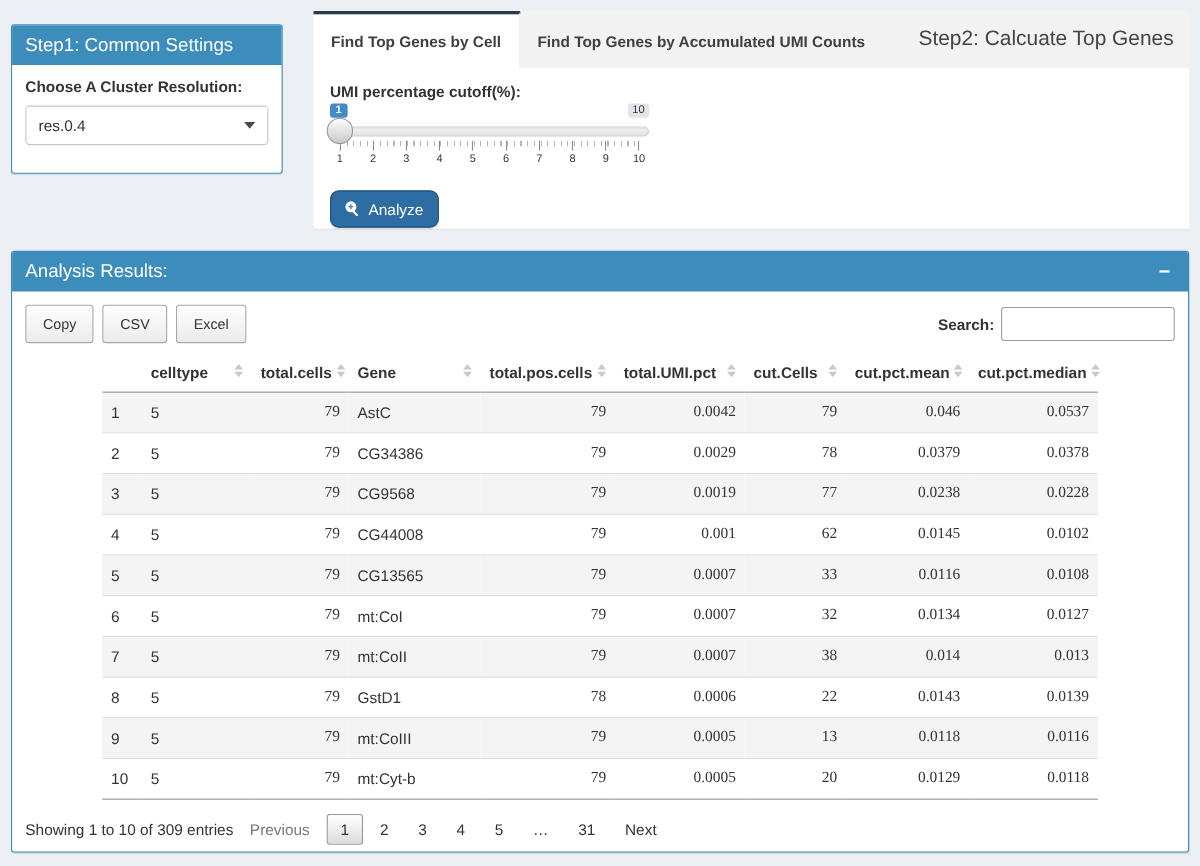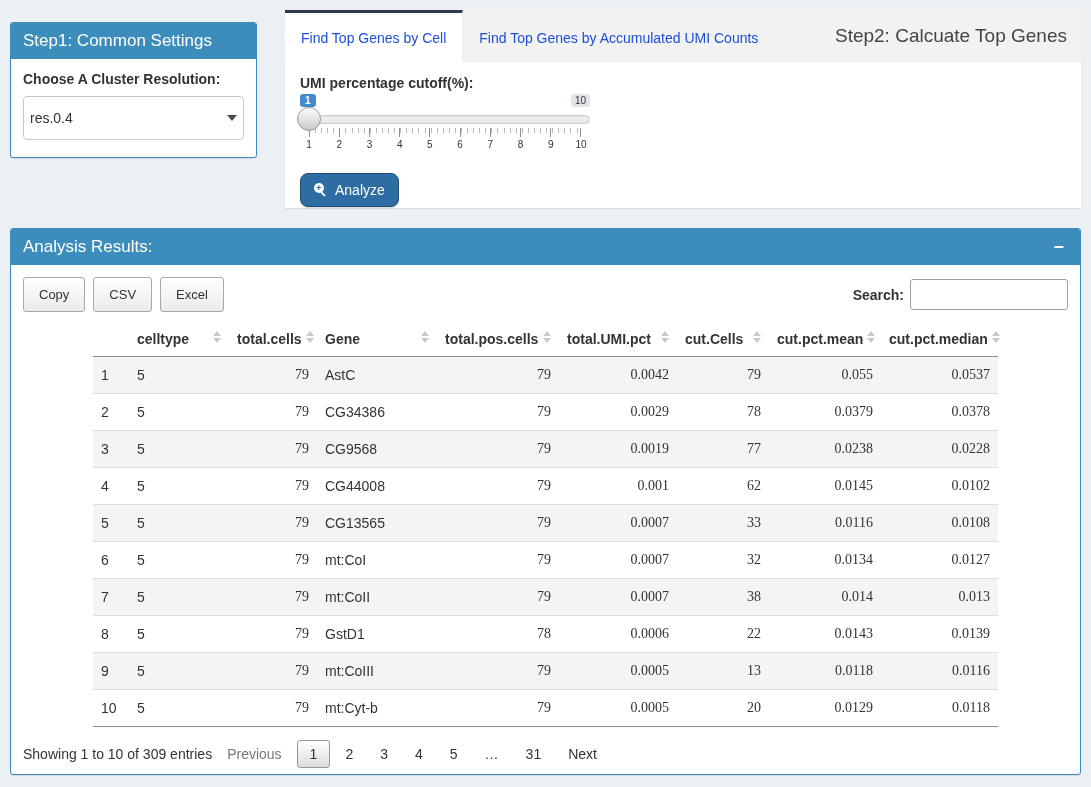--- a/index.html
+++ b/index.html
@@ -6,27 +6,27 @@
   html,body { background:#ecf0f5; }
   body { font-family:"Liberation Sans", sans-serif; color:#333; }
   #app { position:relative; width:1091px; height:787px; background:#ecf0f5; overflow:hidden; }
 
   
   .box { background:#fff; border:1px solid #3c8dbc; border-radius:3px; box-shadow:0 1px 1px rgba(0,0,0,0.1); }
   #step1-box { position:absolute; left:10px; top:22px; width:247px; height:136px; }
   .box-header { background:#3c8dbc; color:#fff; font-size:17px; padding:8px 12px; border-radius:2px 2px 0 0; display:flex; align-items:center; justify-content:space-between; }
   #step1-box .box-body { padding:12px; }
   .control-label { font-weight:bold; font-size:14px; color:#333; margin-bottom:9px; }
-  .select-box { height:44px; border:1px solid #c8c8c8; border-radius:4px; background:#fff; display:flex; align-items:center; justify-content:space-between; padding:0 6px; font-size:14px; color:#333; cursor:pointer; }
+  .select-box { height:36px; border:1px solid #c8c8c8; border-radius:4px; background:#fff; display:flex; align-items:center; justify-content:space-between; padding:0 11px; font-size:14px; color:#333; cursor:pointer; }
   .caret-down { width:0; height:0; border-left:5px solid transparent; border-right:5px solid transparent; border-top:6px solid #4a4a4a; }
 
   
   #tab-box { position:absolute; left:285px; top:10px; width:796px; height:198px; }
   .tabs-strip { display:flex; align-items:stretch; background:#f2f2f2; height:52px; border-radius:3px 3px 0 0; }
-  .tab { display:flex; align-items:center; padding:0 16px; font-size:14px; color:#1d4ed8; cursor:pointer; border-top:3px solid transparent; }
+  .tab { display:flex; align-items:center; padding:0 16px; font-size:14px; color:#404040; cursor:pointer; border-top:3px solid transparent;font-weight:bold; }
   .tab.active { background:#fff; border-top:3px solid #2c3b4b; border-right:1px solid #eee; }
   .strip-title { margin-left:auto; display:flex; align-items:center; font-size:19px; color:#444; padding-right:14px; }
   .tab-content { background:#fff; height:146px; padding:13px 15px; box-shadow:0 1px 1px rgba(0,0,0,0.08); }
 
   
   .slider-label { font-weight:bold; font-size:14px; color:#333; }
   .slider-wrap { position:relative; width:290px; height:64px; margin-top:3px; }
   .val-badge { position:absolute; left:0; top:0; background:#428bca; color:#fff; font-size:10px; font-weight:bold; padding:1px 5px; border-radius:3px; z-index:3; }
   .max-badge { position:absolute; right:0; top:0; background:#e1e4e9; color:#333; font-size:10px; padding:1px 4px; border-radius:3px; }
   .slider-track { position:absolute; left:0; right:0; top:21px; height:9px; background:linear-gradient(#f3f3f3,#e4e4e4); border:1px solid #cfcfcf; border-radius:6px; box-shadow:inset 0 1px 1px rgba(0,0,0,0.08); cursor:pointer; }
@@ -266,21 +266,21 @@
         <tbody>
 
             <tr>
               <td class="c-left">1</td>
               <td class="c-left">5</td>
               <td class="c-right">79</td>
               <td class="c-left">AstC</td>
               <td class="c-right">79</td>
               <td class="c-right">0.0042</td>
               <td class="c-right">79</td>
-              <td class="c-right">0.055</td>
+              <td class="c-right">0.046</td>
               <td class="c-right">0.0537</td>
             </tr>
 
             <tr>
               <td class="c-left">2</td>
               <td class="c-left">5</td>
               <td class="c-right">79</td>
               <td class="c-left">CG34386</td>
               <td class="c-right">79</td>
               <td class="c-right">0.0029</td>

